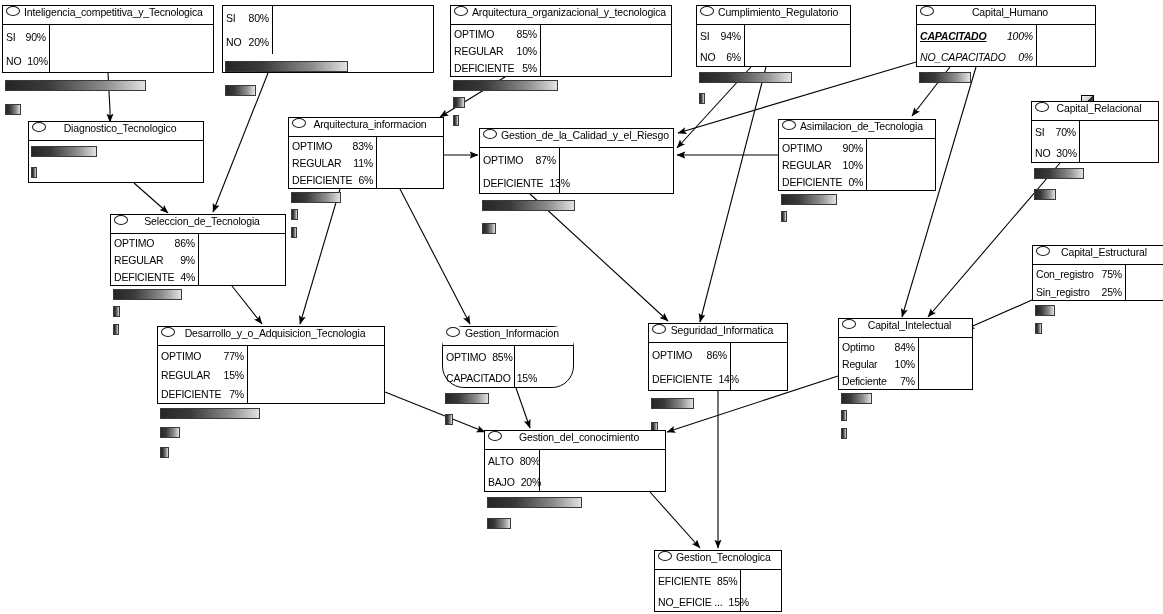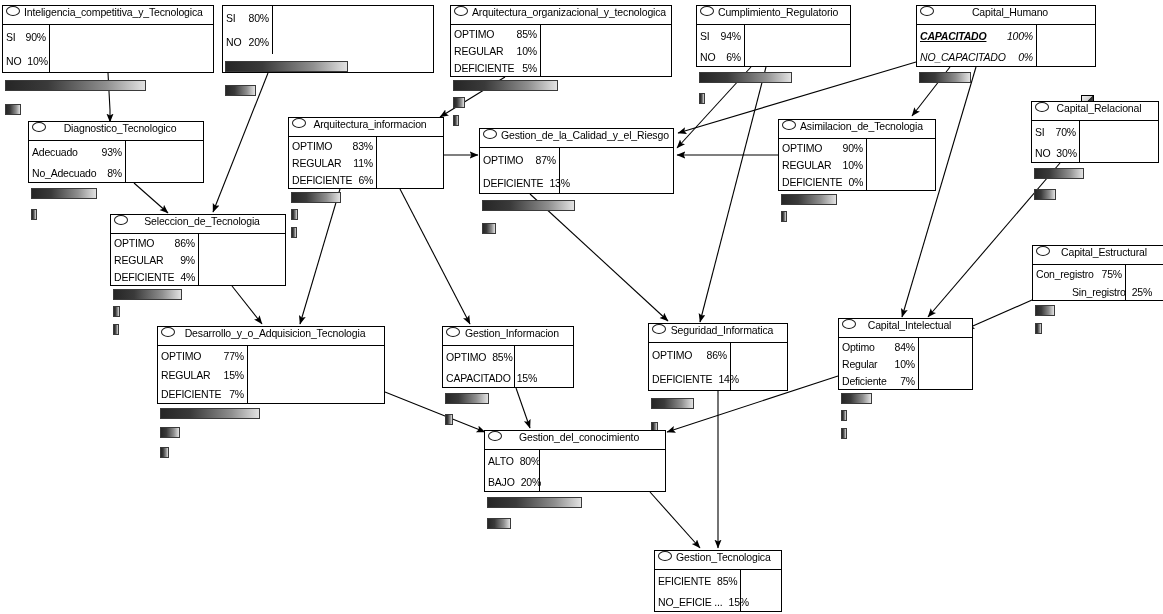--- a/index.html
+++ b/index.html
@@ -198,30 +198,20 @@
             <span class="handle"></span>
           </div>
         </div>
       </div>
       <div class="node" style="left: 28px; top: 121px; width: 176px; height: 62px;">
         <div class="hdr">
           <span class="ell"></span>
           <span class="ttl">Diagnostico_Tecnologico</span>
         </div>
         <div class="body" style="height: 42px;">
-          <div class="labels" style="width: 97px;">
-            <div class="row" style="height: 21px;">
-              <span class="st">Adecuado</span>
-              <span class="pc">93%</span>
-            </div>
-            <div class="row" style="height: 21px;">
-              <span class="st">No_Adecuado</span>
-              <span class="pc">8%</span>
-            </div>
-          </div>
           <div class="bars">
             <div class="row" style="height: 21px;">
               <div class="bar" style="width: 66px;"></div>
             </div>
             <div class="row" style="height: 21px;">
               <div class="bar" style="width: 6px;"></div>
             </div>
           </div>
         </div>
       </div>
@@ -378,21 +368,21 @@
         <div class="hdr">
           <span class="ell"></span>
           <span class="ttl">Capital_Estructural</span>
         </div>
         <div class="body" style="height: 36px;">
           <div class="labels" style="width: 93px;">
             <div class="row" style="height: 18px;">
               <span class="st">Con_registro</span>
               <span class="pc">75%</span>
             </div>
-            <div class="row" style="height: 18px; margin-left: 36px;">
+            <div class="row" style="height: 18px;">
               <span class="st">Sin_registro</span>
               <span class="pc">25%</span>
             </div>
           </div>
           <div class="bars">
             <div class="row" style="height: 18px;">
               <div class="bar" style="width: 20px;"></div>
             </div>
             <div class="row" style="height: 18px;">
               <div class="bar" style="width: 7px;"></div>
@@ -426,21 +416,21 @@
             </div>
             <div class="row" style="height: 19.3333px;">
               <div class="bar" style="width: 20px;"></div>
             </div>
             <div class="row" style="height: 19.3333px;">
               <div class="bar" style="width: 9px;"></div>
             </div>
           </div>
         </div>
       </div>
-      <div class="node" style="left: 442px; top: 326px; width: 132px; height: 62px;">
+      <div class="node" style="left: 442px; top: 326px; width: 132px; height: 62px; border-radius: 22px;">
         <div class="hdr">
           <span class="ell"></span>
           <span class="ttl">Gestion_Informacion</span>
         </div>
         <div class="body" style="height: 42px;">
           <div class="labels" style="width: 72px;">
             <div class="row" style="height: 21px;">
               <span class="st">OPTIMO</span>
               <span class="pc">85%</span>
             </div>

